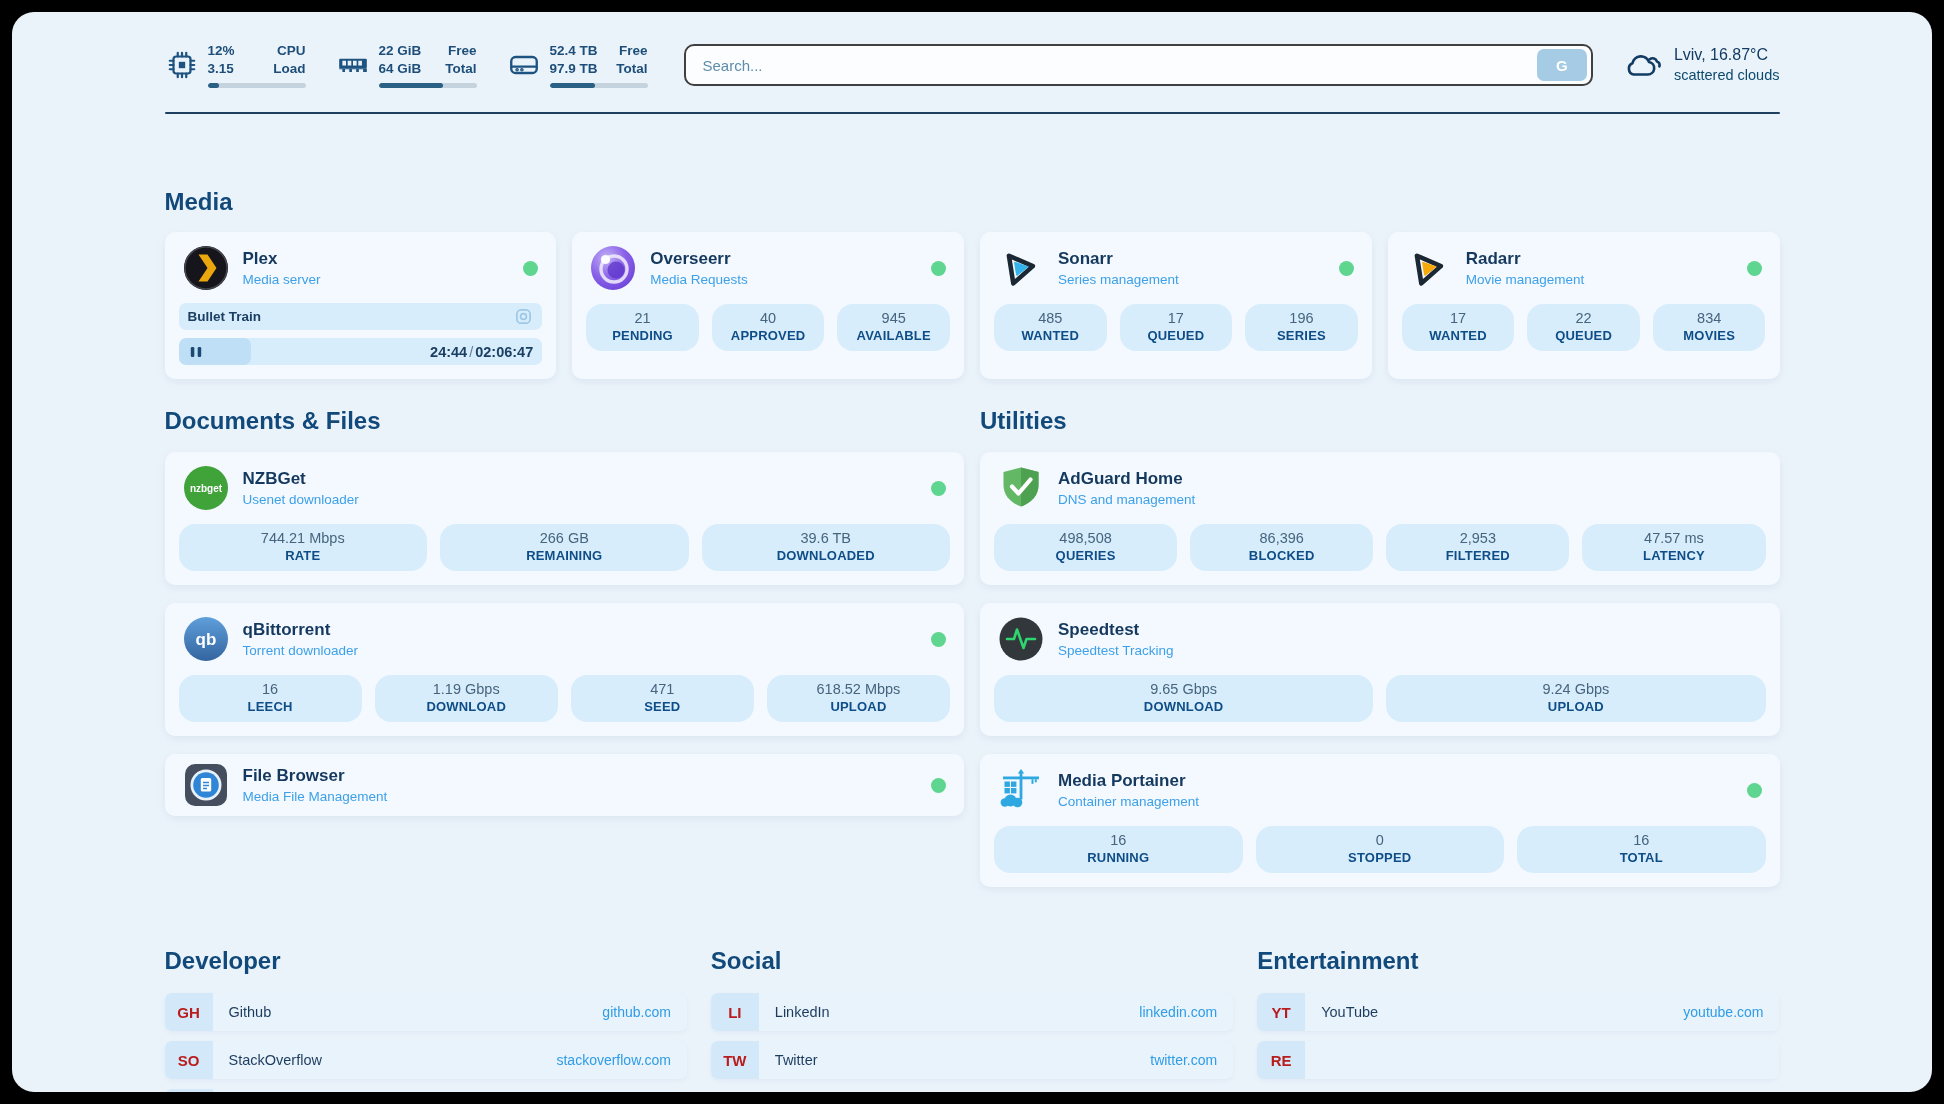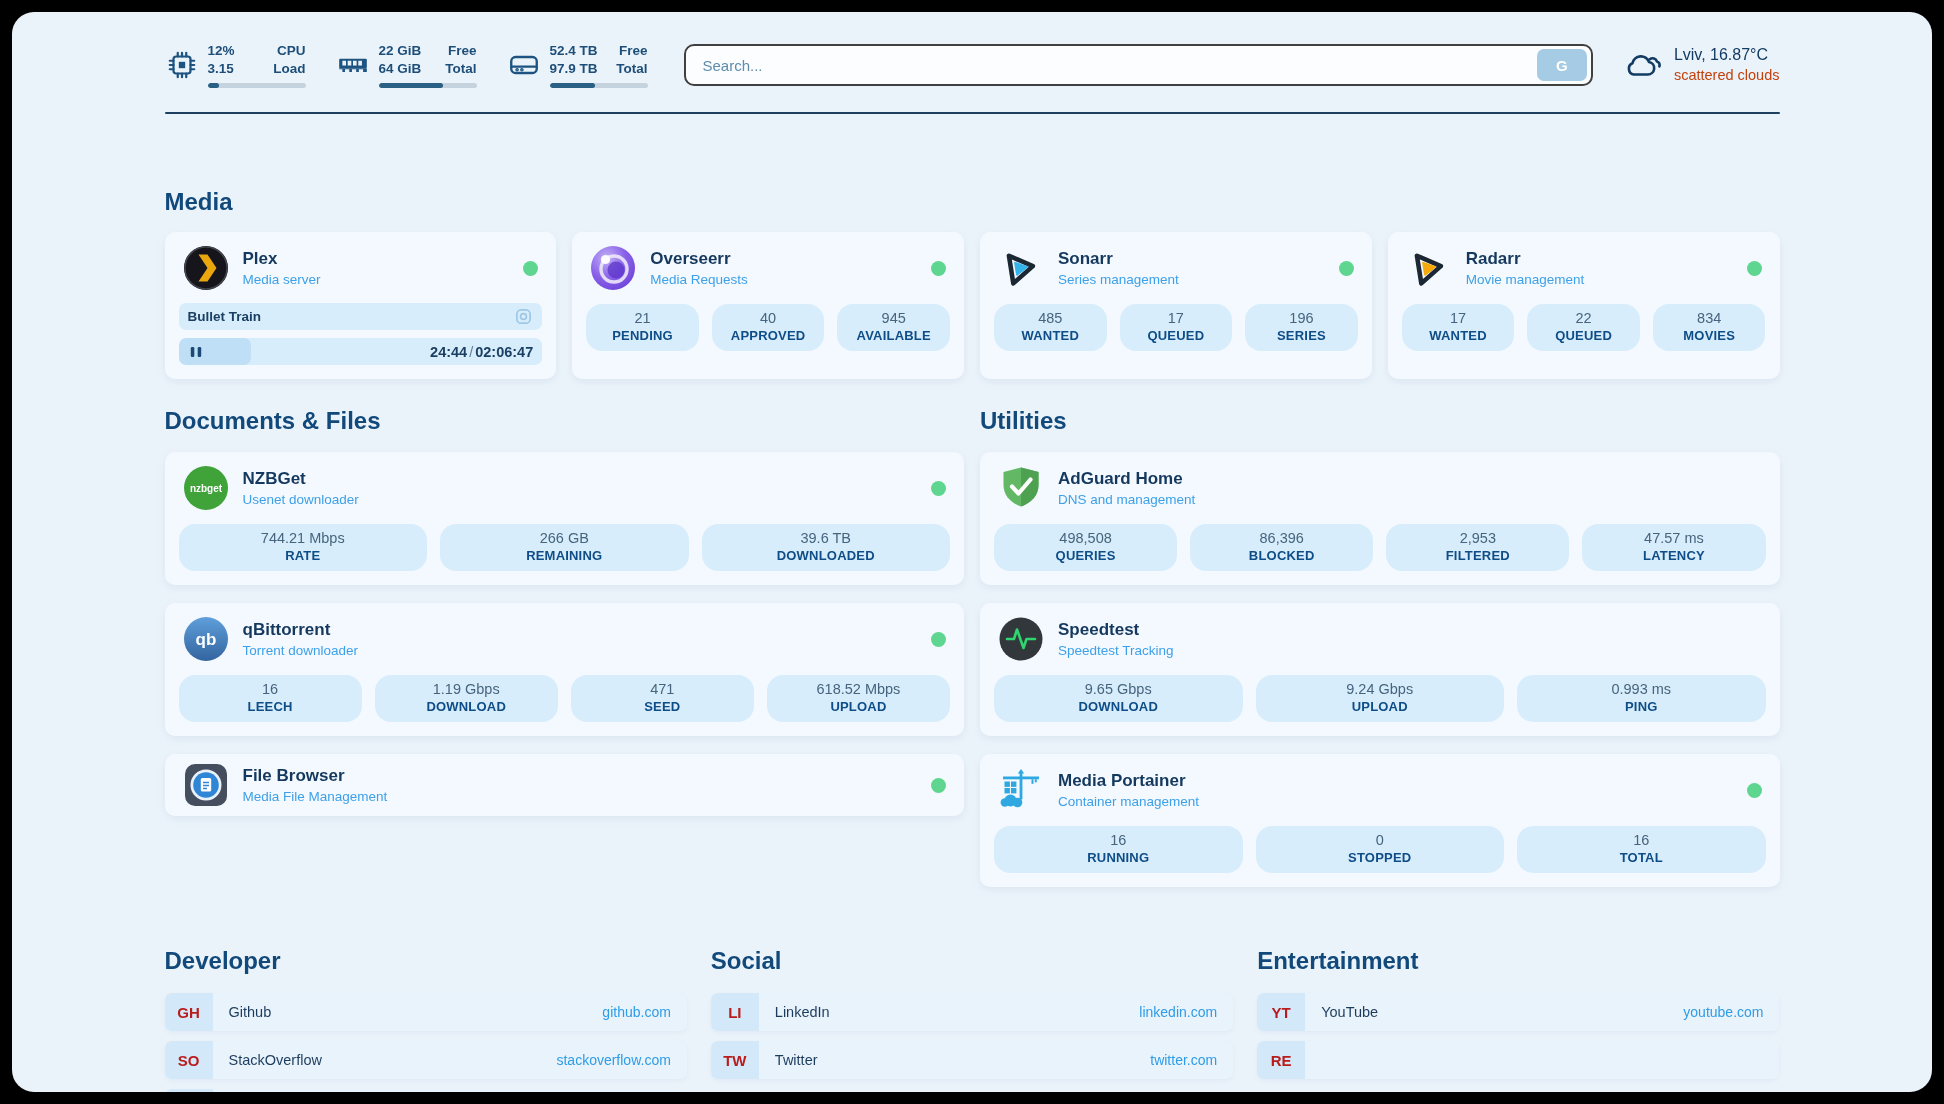--- a/index.html
+++ b/index.html
@@ -41,21 +41,21 @@
   .search-box input::placeholder { color:#5e8cab; }
   .g-btn {
     width:50px; height:32px; border:none; border-radius:7px;
     background:#a5cbe5; color:#fff; font-weight:700; font-size:15px;
     font-family:"Liberation Sans", sans-serif; cursor:pointer;
   }
   .weather { display:flex; align-items:center; gap:11px; }
   .weather-icon { width:40px; height:32px; }
   .weather-icon svg { width:100%; height:100%; }
   .weather-loc { font-size:16px; font-weight:400; color:#123c63; line-height:1.3; }
-  .weather-cond { font-size:14.5px; color:#c2410c; line-height:1.3; }
+  .weather-cond { font-size:14.5px; color:#0c4a6e; line-height:1.3; }
 
   .divider { height:2px; background:#1e3f60; border-radius:1px; margin-top:20px; }
 
   
   h2.section-heading { font-size:24px; font-weight:600; color:#11497b; }
   .media-heading { margin:74px 0 16px; }
   .media-grid { display:grid; grid-template-columns:repeat(4,1fr); gap:16px; }
 
   .card {
     background:#f3f9fe; border-radius:10px;
@@ -496,24 +496,20 @@
                 </div>
               </div>
               <div class="stat-row">
                 <div class="stat-box">
                   <div class="stat-value">9.65 Gbps</div>
                   <div class="stat-label">DOWNLOAD</div>
                 </div>
                 <div class="stat-box">
                   <div class="stat-value">9.24 Gbps</div>
                   <div class="stat-label">UPLOAD</div>
-                </div>
-                <div class="stat-box">
-                  <div class="stat-value">0.993 ms</div>
-                  <div class="stat-label">PING</div>
                 </div>
               </div>
             </div>
             <div class="card">
               <div class="card-head">
                 <span class="app-icon">
                   <svg viewBox="0 0 46 46" fill="#2fa8e1">
                     <path d="M19.8 6.5 L23 2 L26.2 6.5 Z"></path>
                     <rect x="21.6" y="5.5" width="2.8" height="27"></rect>
                     <rect x="5" y="9.5" width="36" height="2.8"></rect>

